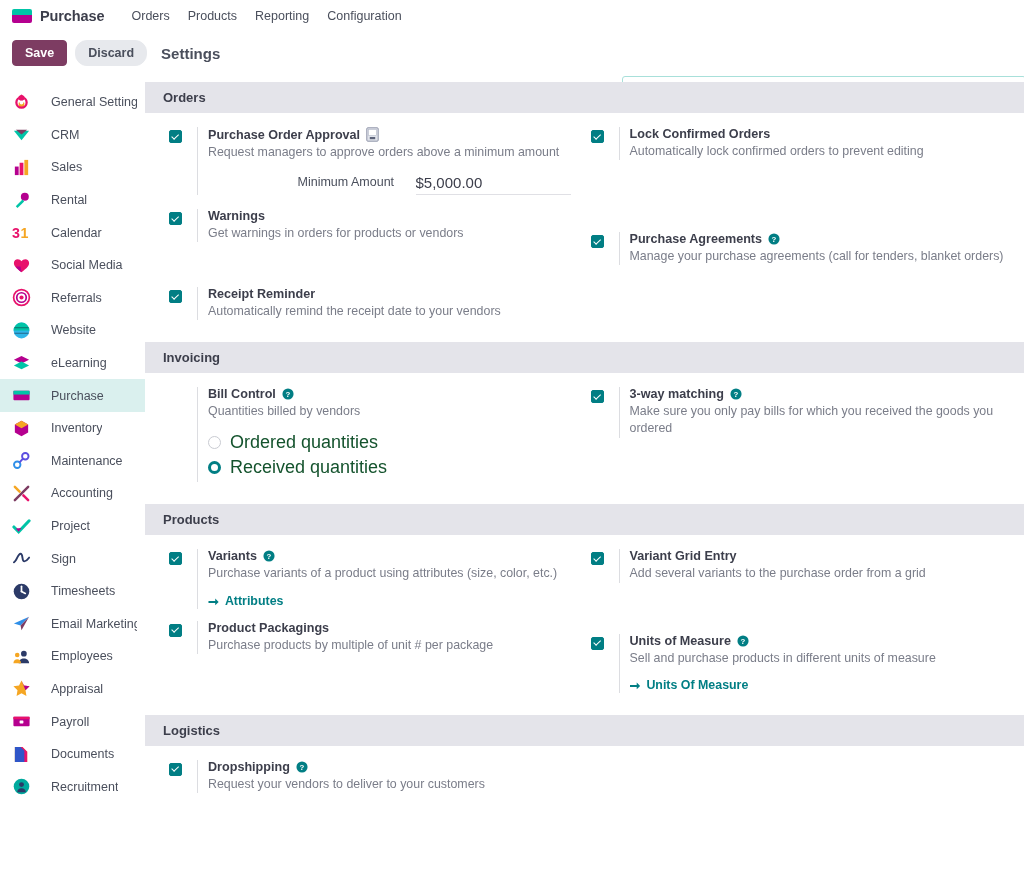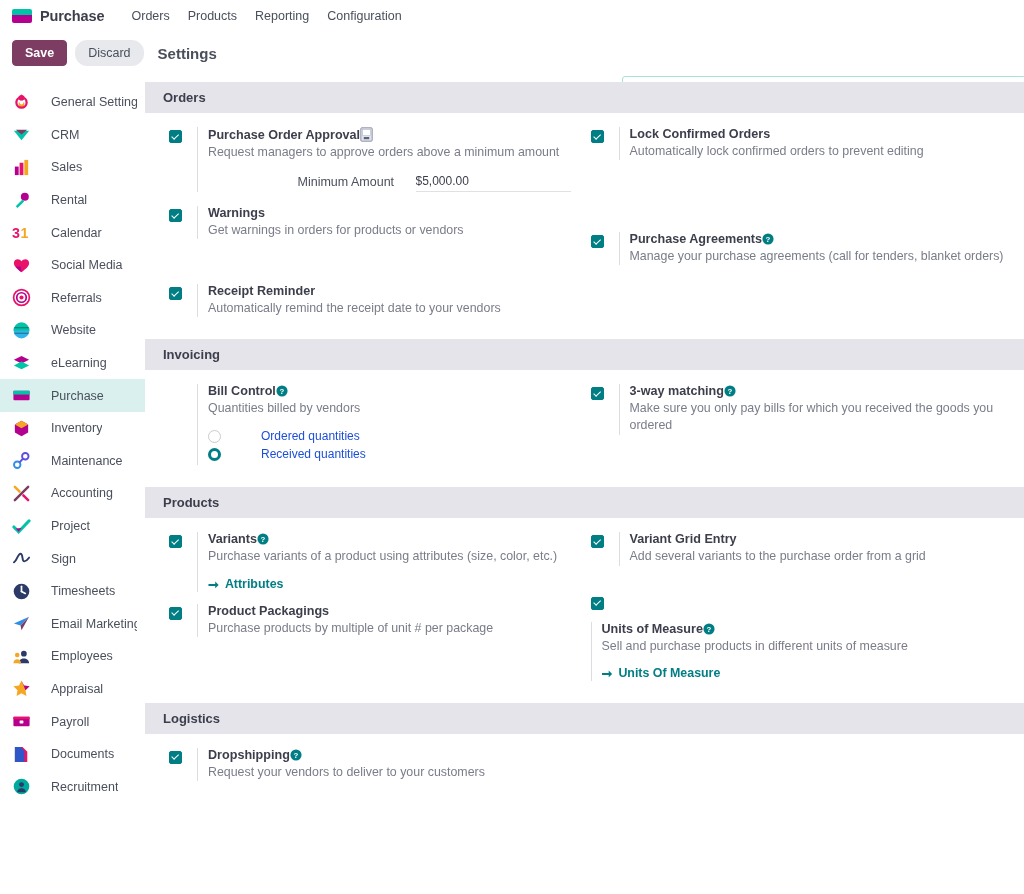--- a/index.html
+++ b/index.html
@@ -60,21 +60,21 @@
     padding: 5px 12px;
     cursor: pointer;
     font-family: Liberation Sans, sans-serif;
   }
   .btn-discard {
     background: #e7e9ed;
     color: #4a4f5c;
     border: 1px solid #e7e9ed;
     border-radius: 12px;
     font-size: 12.5px;
-    font-weight: 400;
+    font-weight: 700;
     padding: 5px 12px;
     margin-left: 8px;
     cursor: pointer;
     font-family: "Liberation Sans", sans-serif;
   }
   .cp-title {
     margin-left: 14px;
     font-size: 15px;
     color: #4a4f5c;
     font-weight: 700;
@@ -180,21 +180,21 @@
   .setting-main {
     border-left: 1px solid #dcdde1;
     padding-left: 10px;
     flex: 1;
     min-width: 0;
   }
   .s-title {
     font-size: 12.6px;
     font-weight: 700;
     color: #3c3e4b;
-    display: flex; align-items: center; 
+    display: flex; align-items: center; gap: 6px;
     margin-bottom: 2px;
   }
   .s-desc {
     font-size: 12.4px;
     color: #7a7d89;
     line-height: 1.38;
   }
   .help-ico {
     display: inline-flex;
     width: 12px; height: 12px;
@@ -216,21 +216,21 @@
   .sub-label {
     width: 118px;
     font-size: 12.5px;
     color: #4a4f5c;
     line-height: 1.35;
   }
   .sub-input {
     border: 0;
     border-bottom: 1px solid #e0e0e5;
     background: transparent;
-    font-size: 12px;
+    font-size: 15px;
     color: #3c3e4b;
     padding: 0 0 3px 0;
     width: 155px;
     font-family: "Liberation Sans", sans-serif;
     outline: none;
   }
 
   
   .radio-group { margin-top: 12px; }
   .radio-row {
@@ -242,21 +242,21 @@
   .radio {
     width: 13px; height: 13px; border-radius: 50%;
     border: 1px solid #c9cbd2;
     background: #fff;
     flex: 0 0 13px;
   }
   .radio.sel {
     border: 3.5px solid #017e84;
     background: #fff;
   }
-  .radio-lbl { font-size: 12px; color: #1d4ed8; margin-left: 31px; }
+  .radio-lbl { font-size: 18px; color: #14532d; }
 
   
   .ilink {
     display: inline-flex; align-items: center; gap: 6px;
     color: #017e84;
     font-size: 12.4px;
     font-weight: 700;
     margin-top: 11px;
     cursor: pointer;
     text-decoration: none;
@@ -674,21 +674,21 @@
             <div class="cb"></div>
           </div>
           <div class="setting-main">
             <div class="s-title">
               <span>Variant Grid Entry</span>
             </div>
             <div class="s-desc">Add several variants to the purchase order from a grid</div>
           </div>
         </div>
 
-        <div class="setting" style="margin-top:28px;flex-direction:column;">
+        <div class="setting" style="margin-top:51px;">
           <div class="setting-cb">
             <div class="cb"></div>
           </div>
           <div class="setting-main">
             <div class="s-title">
               <span>Units of Measure</span>
               <span class="help-ico">
                 <svg width="12" height="12" viewBox="0 0 16 16">
                     <circle cx="8" cy="8" r="7.4" fill="#017e84"></circle>
                     <text x="8" y="11.7" text-anchor="middle" font-family="Liberation Sans" font-size="10.5" font-weight="700" fill="#fff">?</text>

